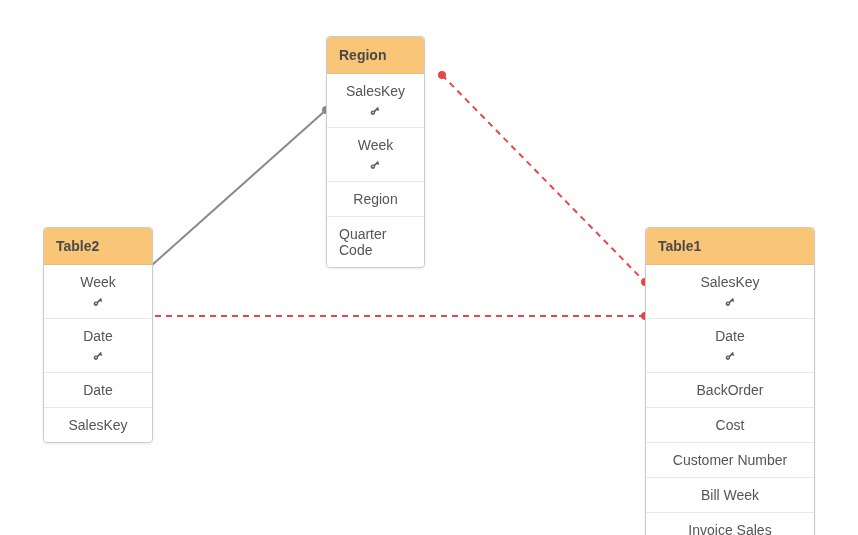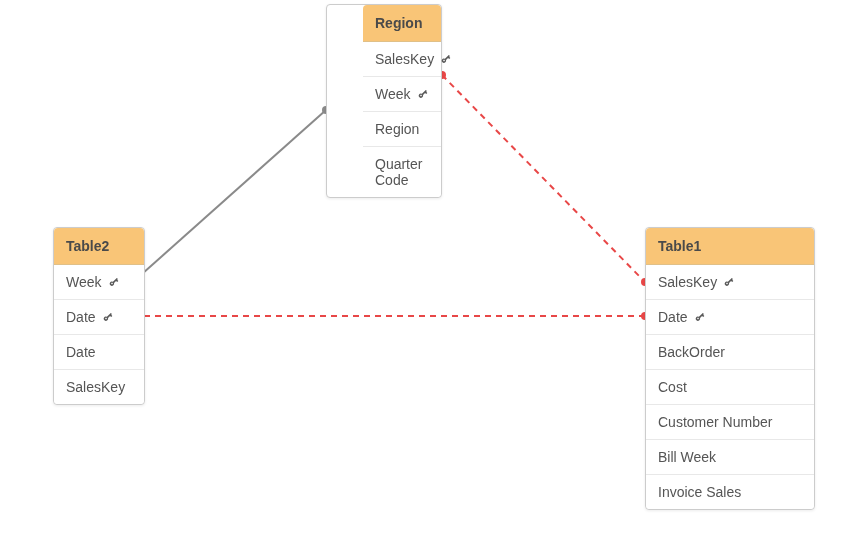--- a/index.html
+++ b/index.html
@@ -49,20 +49,21 @@
     }
     .table-field {
       padding: 9px 12px;
       border-bottom: 1px solid #e8e8e8;
       font-size: 14px;
       color: #555;
       display: flex;
       align-items: center;
       gap: 6px;
       background: #fff;
+      flex-direction: column;
     }
     .table-field:last-child {
       border-bottom: none;
       border-radius: 0 0 4px 4px;
     }
     .key-icon {
       display: inline-flex;
       align-items: center;
     }
     .key-icon svg {
@@ -90,21 +91,21 @@
 
     <line x1="133" y1="316" x2="645" y2="316" stroke="#e84747" stroke-width="2" stroke-dasharray="6,5"></line>
     <circle cx="133" cy="316" r="4" class="dot"></circle>
     <circle cx="645" cy="316" r="4" class="dot"></circle>
 
     <line x1="442" y1="75" x2="645" y2="282" stroke="#e84747" stroke-width="2" stroke-dasharray="6,5"></line>
     <circle cx="442" cy="75" r="4" class="dot"></circle>
     <circle cx="645" cy="282" r="4" class="dot"></circle>
   </svg>
 
-  <div class="table-box" style="left:326px;top:4px;width:116px;padding-left:36px;">
+  <div class="table-box" style="left:326px;top:36px;width:99px;">
     <div class="table-header">Region</div>
     <div class="table-field">
       <span>SalesKey</span>
       <span class="key-icon">
           <svg viewBox="0 0 24 24">
             <path d="M7 14a4 4 0 1 1 3.87-5h10.13v3h-2v3h-3v-3h-5.13A4 4 0 0 1 7 14zm-1-4a1.5 1.5 0 1 0 3 0 1.5 1.5 0 0 0-3 0z" transform="rotate(-45 12 12)"></path>
           </svg>
         </span>
     </div>
     <div class="table-field">
@@ -116,21 +117,21 @@
         </span>
     </div>
     <div class="table-field">
       <span>Region</span>
     </div>
     <div class="table-field">
       <span>Quarter Code</span>
     </div>
   </div>
 
-  <div class="table-box" style="left:53px;top:227px;width:92px;">
+  <div class="table-box" style="left:43px;top:227px;width:110px;">
     <div class="table-header">Table2</div>
     <div class="table-field">
       <span>Week</span>
       <span class="key-icon">
           <svg viewBox="0 0 24 24">
             <path d="M7 14a4 4 0 1 1 3.87-5h10.13v3h-2v3h-3v-3h-5.13A4 4 0 0 1 7 14zm-1-4a1.5 1.5 0 1 0 3 0 1.5 1.5 0 0 0-3 0z" transform="rotate(-45 12 12)"></path>
           </svg>
         </span>
     </div>
     <div class="table-field">

